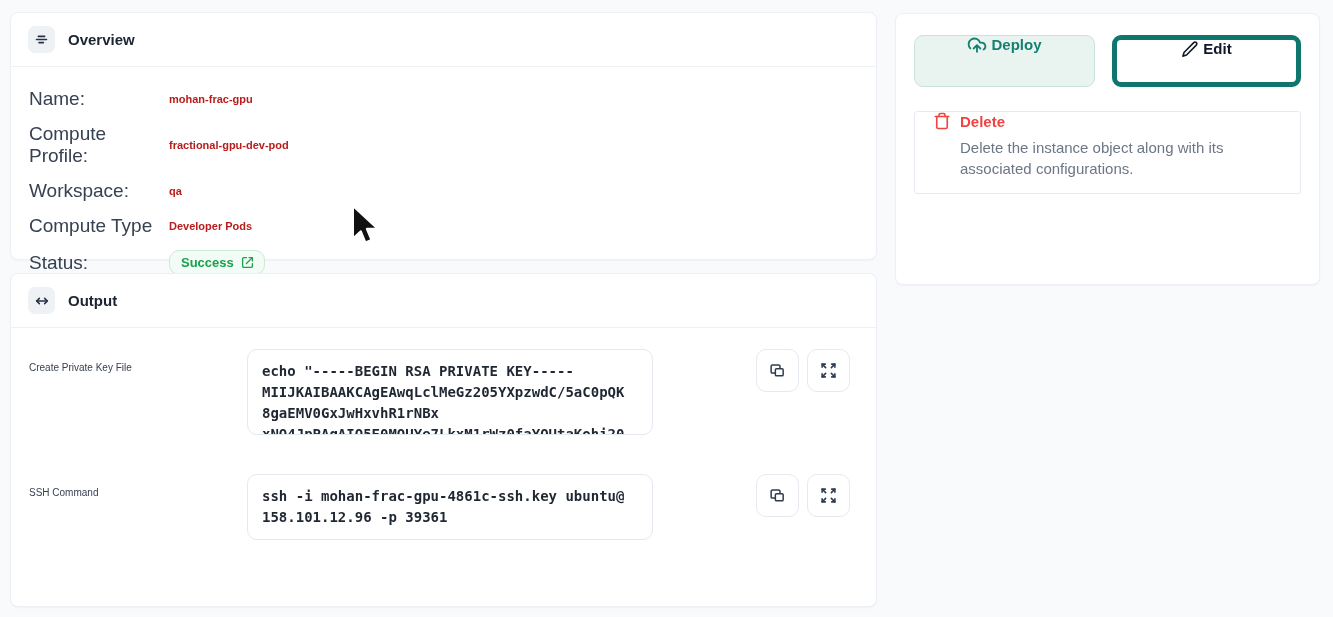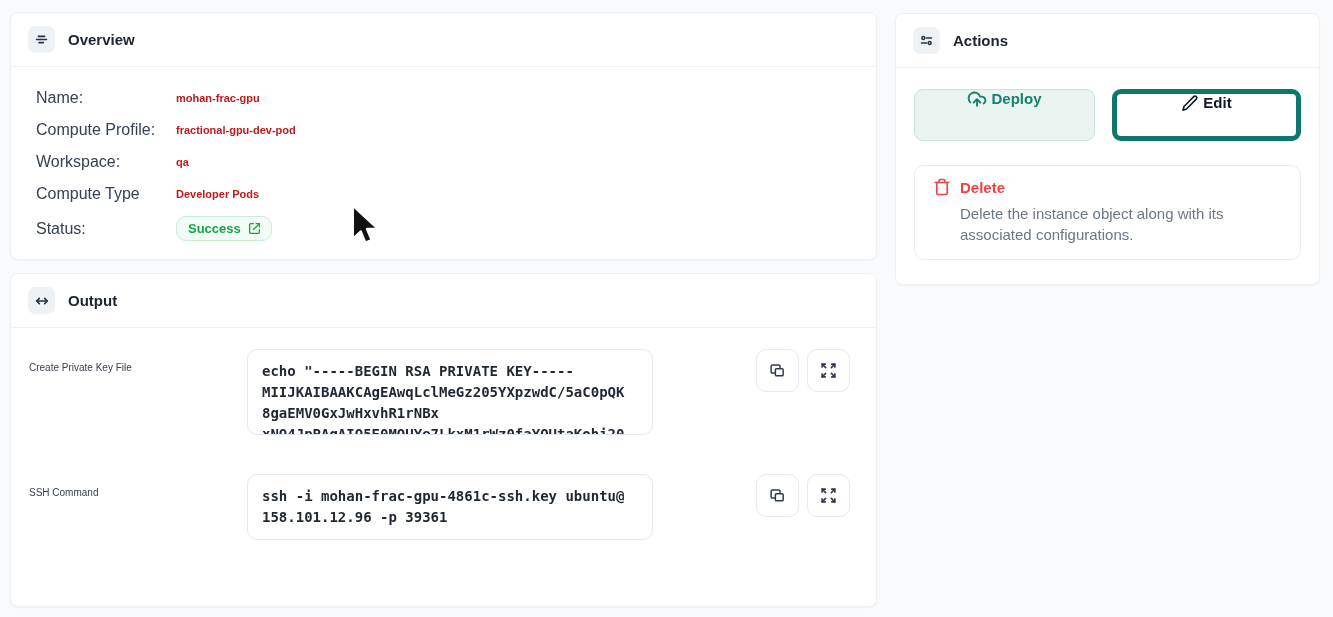--- a/index.html
+++ b/index.html
@@ -12,36 +12,36 @@
   .card-header { display:flex; align-items:center; gap:13px; height:54px; padding:0 17px;
                  border-bottom:1px solid #eef2f6; }
   .icon-chip { width:27px; height:27px; background:#eef2f5; border-radius:7px;
                display:flex; align-items:center; justify-content:center; color:#273244; flex:0 0 auto; }
   .card-title { font-size:15px; font-weight:700; color:#1b2430; }
 
   
   #overview-card { left:10px; top:12px; width:867px; height:248px; }
   .ov-body { padding:21px 18px 0 18px; }
   .field-row { display:flex; align-items:center; min-height:19px; margin-bottom:13px; }
-  .field-label { width:140px; font-size:16px; color:#364152; flex:0 0 auto;margin-left:7px; }
+  .field-label { width:140px; font-size:19px; color:#364152; flex:0 0 auto; }
   .field-value { font-size:11px; font-weight:700; color:#b91c1c; }
   .badge { display:inline-flex; align-items:center; gap:7px; padding:4px 10px 4px 11px;
            background:#f2fbf5; border:1px solid #c8ecd4; border-radius:10px;
            color:#16a34a; font-size:13px; font-weight:700; cursor:pointer; }
   .badge svg { display:block; }
 
   
   #actions-card { left:895px; top:13px; width:425px; height:272px; }
   .btn-row { display:flex; gap:17px; padding:21px 18px 0 18px; }
   .btn { flex:1; height:52px; border-radius:9px; display:flex; align-items:flex-start; justify-content:center;
          gap:4px; font-family:"Liberation Sans", sans-serif; font-size:15px; font-weight:700; cursor:pointer; }
   .btn-deploy { background:#e9f4f1; border:1px solid #c9e2dc; color:#157f70; }
   .btn-edit   { background:#ffffff; border:5px solid #0f766e; color:#101828; }
-  .delete-card { margin:24px 18px 0 18px; border:1px solid #e6ebf1; border-radius:10px;
-                 padding:12px 18px 14px 18px; cursor:pointer; }
+  .delete-card { margin:24px 18px 0 18px; border:1px solid #e6ebf1; border-radius:3px;
+                 padding:0 18px 14px 18px; cursor:pointer; }
   .delete-head { display:flex; align-items:center; gap:9px; color:#ef4444; font-size:15px; font-weight:700; }
   .delete-desc { margin:7px 0 0 27px; color:#6c7686; font-size:15px; line-height:1.4;
                  max-width:330px; }
 
   
   #output-card { left:10px; top:273px; width:867px; height:334px; }
   .out-body { padding-top:21px; }
   .out-row { display:flex; align-items:flex-start; padding:0 26px 0 18px; }
   .out-row + .out-row { margin-top:39px; }
   .out-label { width:218px; flex:0 0 auto; padding-top:13px; font-size:10px; color:#364152; }
@@ -98,31 +98,20 @@
             <path d="M21 14v5a2 2 0 0 1-2 2H5a2 2 0 0 1-2-2V5a2 2 0 0 1 2-2h5"></path>
             <path d="M15 3h6v6"></path>
               <path d="M10 14 21 3"></path>
           </svg>
         </span>
       </div>
     </div>
   </section>
 
   <section class="card" id="actions-card">
-    <header class="card-header">
-      <span class="icon-chip">
-        <svg width="15" height="15" viewBox="0 0 24 24" fill="none" stroke="currentColor" stroke-width="2.4" stroke-linecap="round">
-          <circle cx="7" cy="8" r="2.4"></circle>
-            <line x1="12" y1="8" x2="20" y2="8"></line>
-          <circle cx="17" cy="16" r="2.4"></circle>
-            <line x1="4" y1="16" x2="12" y2="16"></line>
-        </svg>
-      </span>
-      <h2 class="card-title">Actions</h2>
-    </header>
     <div class="btn-row">
       <button class="btn btn-deploy">
         <svg width="20" height="20" viewBox="0 0 24 24" fill="none" stroke="currentColor" stroke-width="2.2" stroke-linecap="round" stroke-linejoin="round">
           <path d="M4 14.899A7 7 0 1 1 15.71 8h1.79a4.5 4.5 0 0 1 2.5 8.242"></path>
           <path d="M12 19v-7"></path>
             <path d="m16 15-4-4-4 4"></path>
         </svg>
         <span>Deploy</span>
       </button>
       <button class="btn btn-edit">

